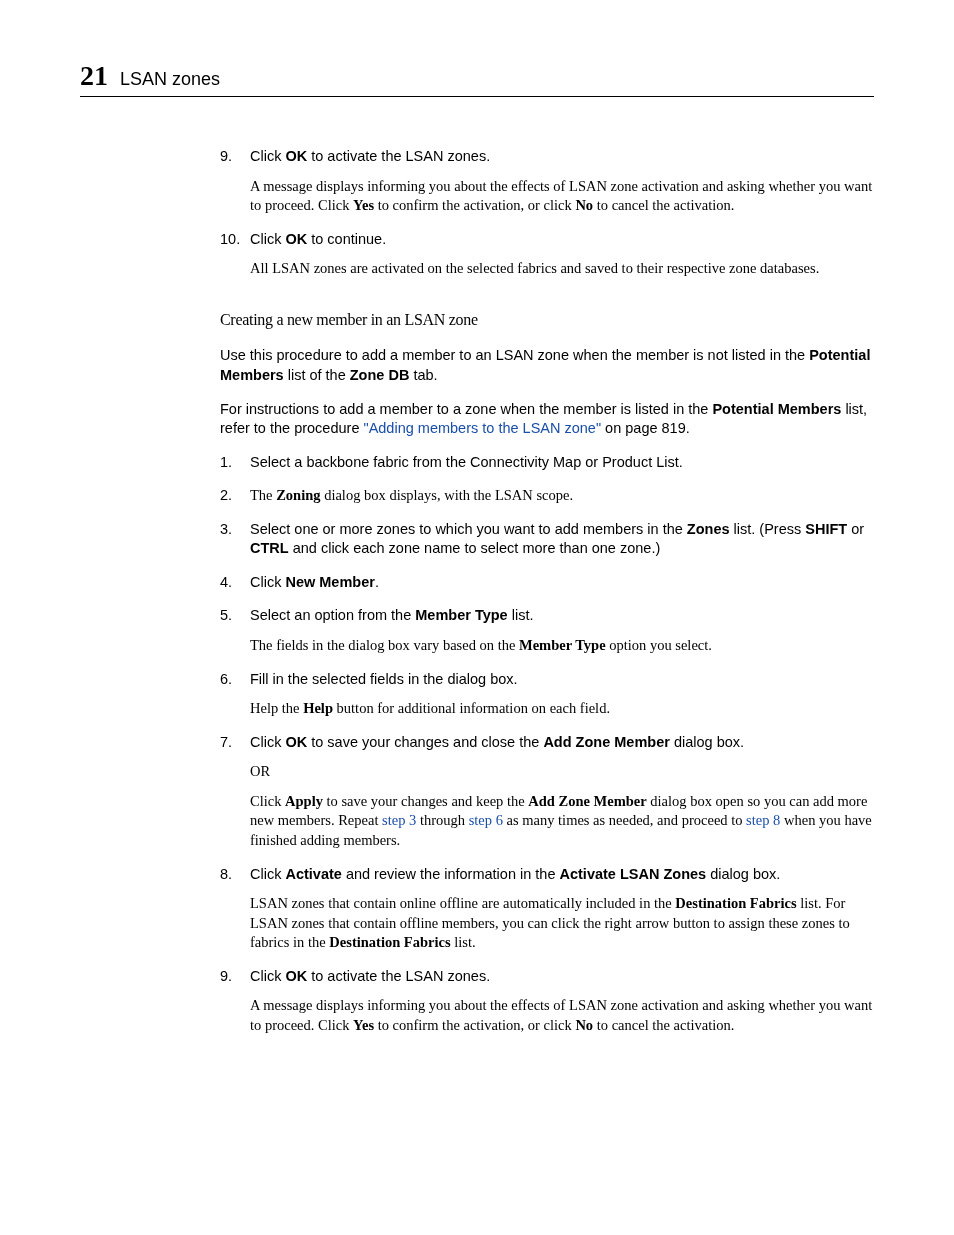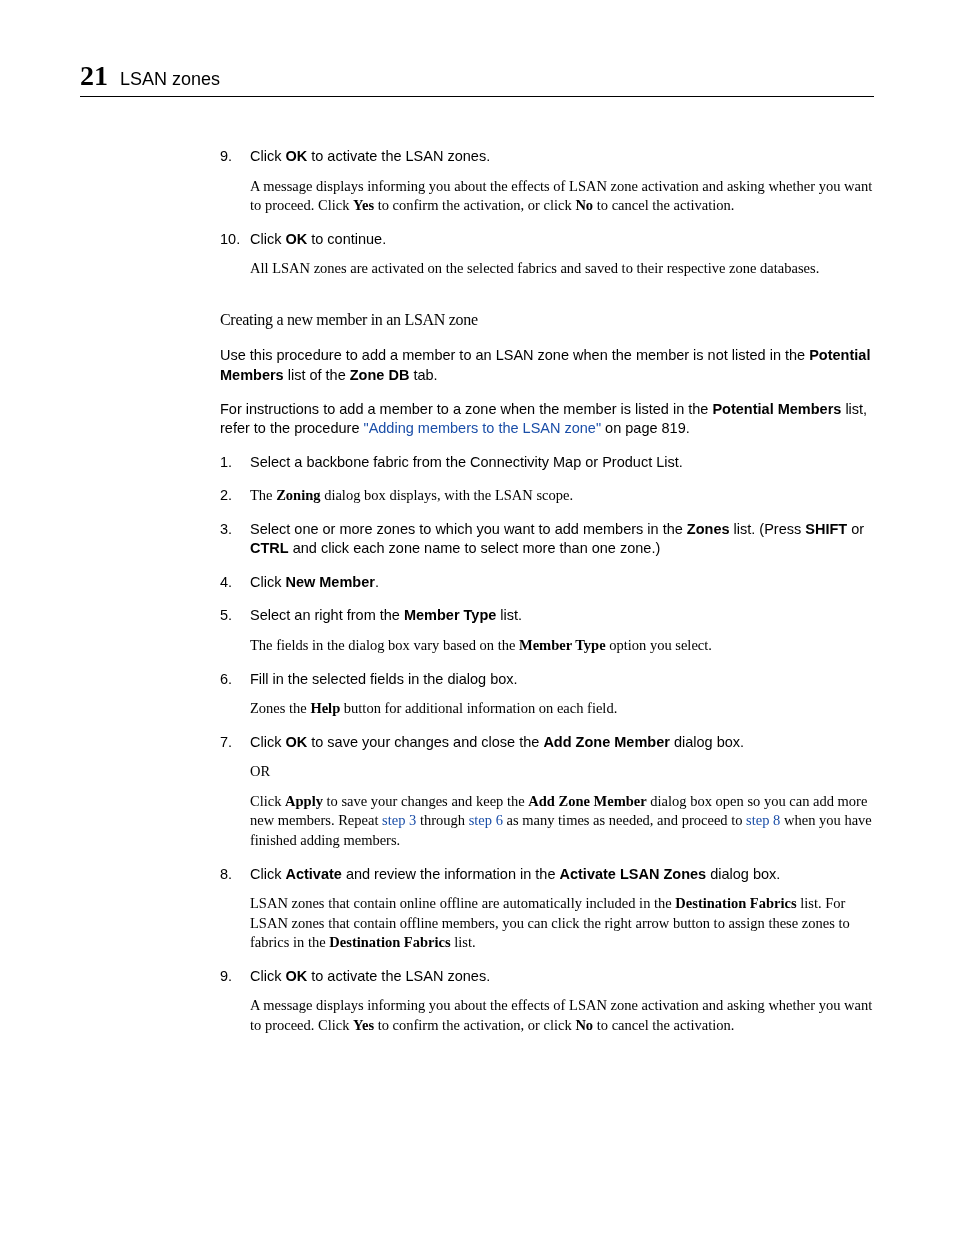--- a/index.html
+++ b/index.html
@@ -110,27 +110,27 @@
       <li>
         <span class="num">3.</span>
         <span><span>Select one or more zones to which you want to add members in the </span><b>Zones</b><span> list. (Press </span><b>SHIFT</b><span> or </span><b>CTRL</b><span> and click each zone name to select more than one zone.)</span></span>
       </li>
       <li>
         <span class="num">4.</span>
         <span><span>Click </span><b>New Member</b><span>.</span></span>
       </li>
       <li>
         <span class="num">5.</span>
-        <span><span>Select an right from the </span><b>Member Type</b><span> list.</span></span>
+        <span><span>Select an option from the </span><b>Member Type</b><span> list.</span></span>
         <div class="sub"><span>The fields in the dialog box vary based on the </span><b>Member Type</b><span> option you select.</span></div>
       </li>
       <li>
         <span class="num">6.</span>
         <span>Fill in the selected fields in the dialog box.</span>
-        <div class="sub"><span>Zones the </span><b>Help</b><span> button for additional information on each field.</span></div>
+        <div class="sub"><span>Help the </span><b>Help</b><span> button for additional information on each field.</span></div>
       </li>
       <li>
         <span class="num">7.</span>
         <span><span>Click </span><b>OK</b><span> to save your changes and close the </span><b>Add Zone Member</b><span> dialog box.</span></span>
         <div class="sub">OR</div>
         <div class="sub"><span>Click </span><b>Apply</b><span> to save your changes and keep the </span><b>Add Zone Member</b><span> dialog box open so you can add more new members. Repeat </span><span class="link">step 3</span><span> through </span><span class="link">step 6</span><span> as many times as needed, and proceed to </span><span class="link">step 8</span><span> when you have finished adding members.</span></div>
       </li>
       <li>
         <span class="num">8.</span>
         <span><span>Click </span><b>Activate</b><span> and review the information in the </span><b>Activate LSAN Zones</b><span> dialog box.</span></span>

